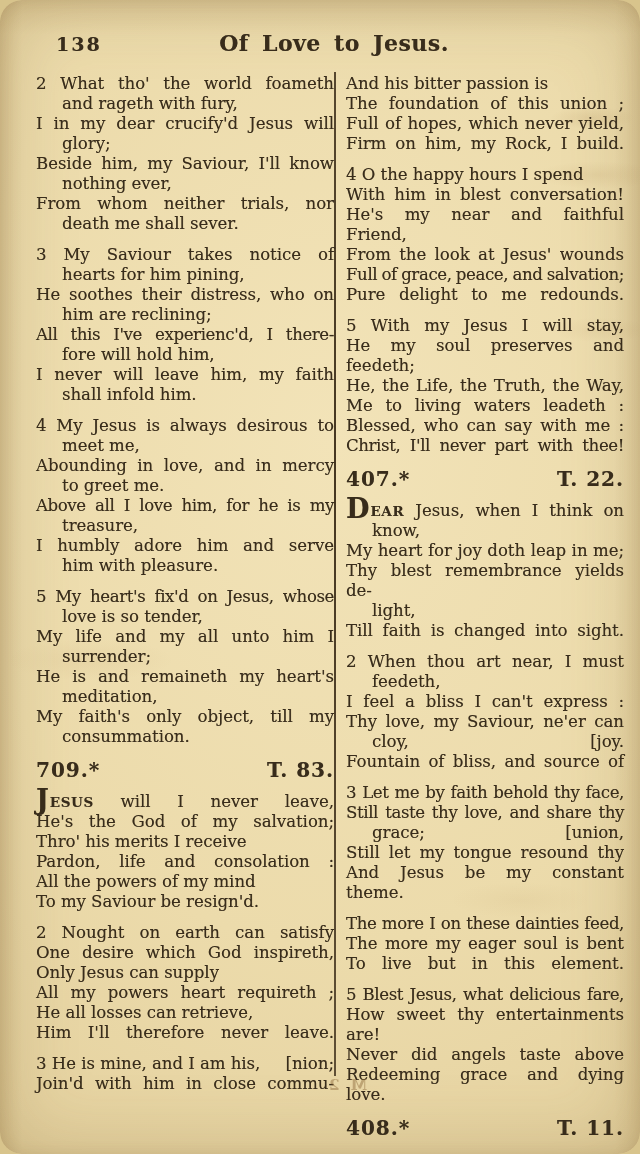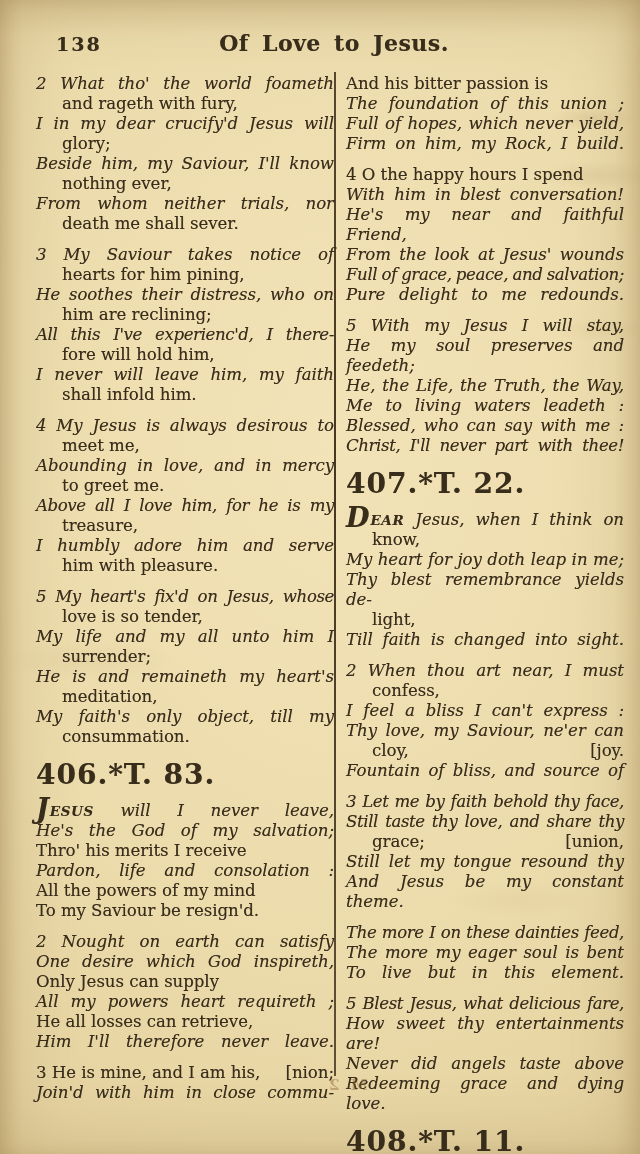--- a/index.html
+++ b/index.html
@@ -20,51 +20,52 @@
       radial-gradient(70px 18px at 600px 330px, rgba(150,110,55,.08), transparent 70%),
       radial-gradient(120px 30px at 90px 660px, rgba(150,110,55,.07), transparent 70%),
       radial-gradient(100px 26px at 520px 900px, rgba(150,110,55,.06), transparent 70%),
       linear-gradient(180deg, rgba(140,105,50,.14), rgba(140,105,50,0) 3%),
       linear-gradient(90deg, rgba(140,105,50,.16), rgba(140,105,50,0) 3.5%),
       linear-gradient(270deg, rgba(140,105,50,.12), rgba(140,105,50,0) 4%),
       radial-gradient(120% 92% at 52% 38%, #f2e3b8 0%, #ecdbab 48%, #e5d2a0 76%, #dcc892 92%, #d5bf85 100%);
     box-shadow: inset 0 0 70px 8px rgba(125,95,45,.22), inset 0 0 14px rgba(125,95,45,.15);
     color:var(--ink);
     text-shadow:0.2px 0.3px 0.5px rgba(56,44,27,.45);
+    border-radius:22px;
   }
   .pgnum{
     position:absolute;left:56px;top:33px;
     font-size:19px;font-weight:bold;letter-spacing:2px;
   }
   .rtitle{
     position:absolute;left:0;right:0;top:30px;text-align:center;
     font-size:22px;font-weight:bold;letter-spacing:.5px;word-spacing:5px;
     transform:translateX(14px);
   }
   .divider{
     position:absolute;left:334px;top:72px;width:2px;height:1004px;
     background:linear-gradient(180deg, rgba(60,45,25,.85), rgba(60,45,25,.95) 40%, rgba(60,45,25,.8));
   }
   .col{position:absolute;top:74px;font-size:16.5px;}
   .col-left{left:36px;width:298px;}
   .col-right{left:346px;width:278px;}
   .verse{margin:0 0 11px 0;}
   .line{position:relative;line-height:20px;white-space:nowrap;}
   .line.ind{padding-left:26px;}
-  .line.f{white-space:normal;text-align:justify;text-align-last:justify;font-style:italic;}
+  .line.f{white-space:normal;text-align:justify;text-align-last:justify;}
   .line.tight{letter-spacing:-0.35px;word-spacing:-1.5px;}
   .line .br{position:absolute;right:0;top:0;}
   .cap{
     display:inline-block;font-size:27px;line-height:16px;font-weight:bold;
     transform:translateY(2px);margin-right:1px;
   }
   .caps{font-size:13.5px;letter-spacing:.6px;font-weight:bold;margin-top:16px;}
   .hymn-heading{
-    display:flex;justify-content:flex-start;
-    font-size:28px;font-weight:bold;margin:5px 0 8px 0;letter-spacing:1px;
+    display:flex;justify-content:space-between;
+    font-size:20px;font-weight:bold;margin:5px 0 8px 0;letter-spacing:1px;
   }
   .ghost{
     position:absolute;left:326px;top:1076px;
     transform:scaleX(-1);
     font-size:15px;font-weight:bold;letter-spacing:3px;
     color:rgba(130,95,48,.42);text-shadow:none;
   }
 </style>
 </head>
 <body>
@@ -108,21 +109,21 @@
         <div class="line f tight">5 My heart's fix'd on Jesus, whose</div>
         <div class="line ind">love is so tender,</div>
         <div class="line f">My life and my all unto him I</div>
         <div class="line ind">surrender;</div>
         <div class="line f">He is and remaineth my heart's</div>
         <div class="line ind">meditation,</div>
         <div class="line f">My faith's only object, till my</div>
         <div class="line ind">consummation.</div>
       </div>
       <div class="hymn-heading">
-        <span>406.*</span>
+        <span>709.*</span>
         <span>T. 83.</span>
       </div>
       <div class="verse">
         <div class="line f"><span class="cap">J</span><span class="caps">ESUS</span> will I never leave,</div>
         <div class="line f">He's the God of my salvation;</div>
         <div class="line">Thro' his merits I receive</div>
         <div class="line f">Pardon, life and consolation :</div>
         <div class="line">All the powers of my mind</div>
         <div class="line">To my Saviour be resign'd.</div>
       </div>
@@ -169,21 +170,21 @@
       <div class="verse">
         <div class="line f"><span class="cap">D</span><span class="caps">EAR</span> Jesus, when I think on</div>
         <div class="line ind">know,</div>
         <div class="line f">My heart for joy doth leap in me;</div>
         <div class="line f">Thy blest remembrance yields de-</div>
         <div class="line ind">light,</div>
         <div class="line f">Till faith is changed into sight.</div>
       </div>
       <div class="verse">
         <div class="line f">2 When thou art near, I must</div>
-        <div class="line ind">confess,</div>
+        <div class="line ind">feedeth,</div>
         <div class="line f">I feel a bliss I can't express :</div>
         <div class="line f">Thy love, my Saviour, ne'er can</div>
         <div class="line ind">cloy,<span class="br">[joy.</span></div>
         <div class="line f">Fountain of bliss, and source of</div>
       </div>
       <div class="verse">
         <div class="line f tight">3 Let me by faith behold thy face,</div>
         <div class="line f tight">Still taste thy love, and share thy</div>
         <div class="line ind">grace;<span class="br">[union,</span></div>
         <div class="line f">Still let my tongue resound thy</div>

